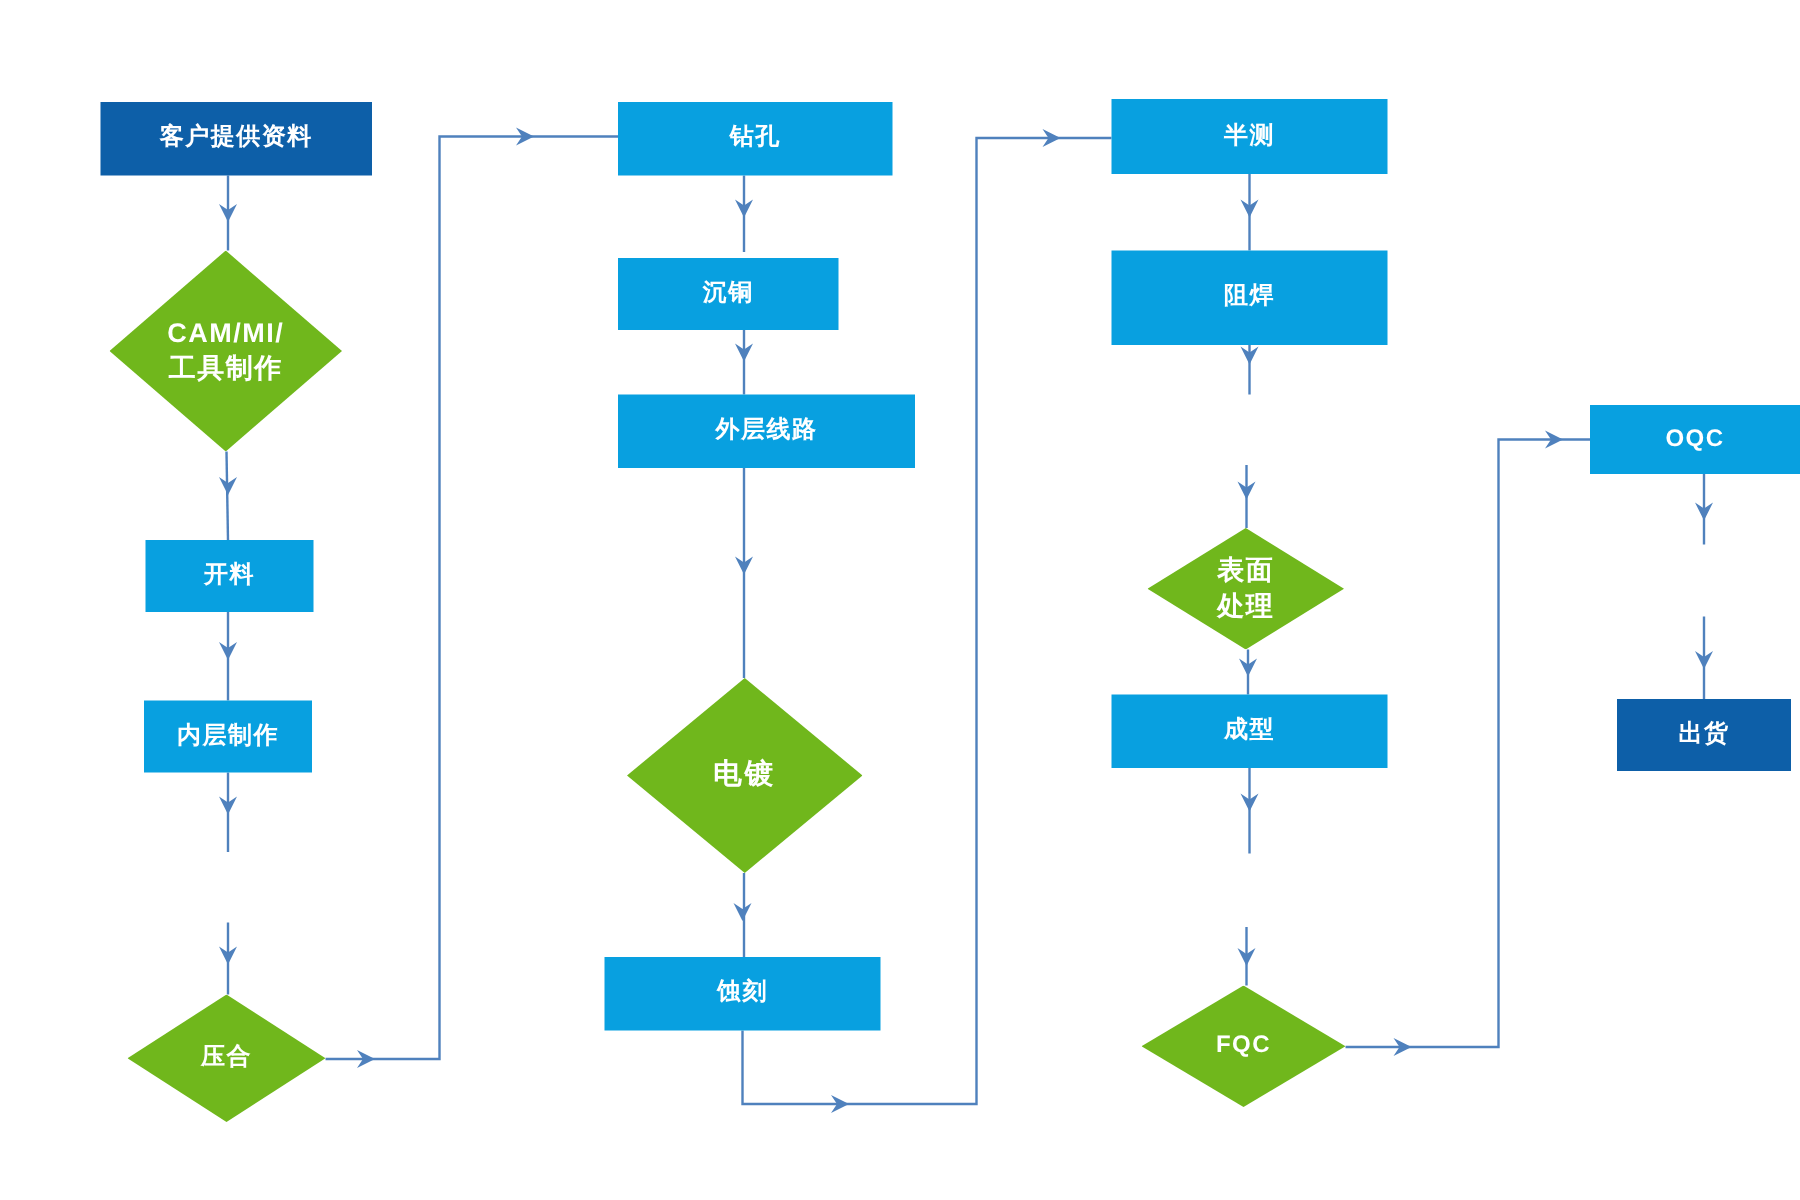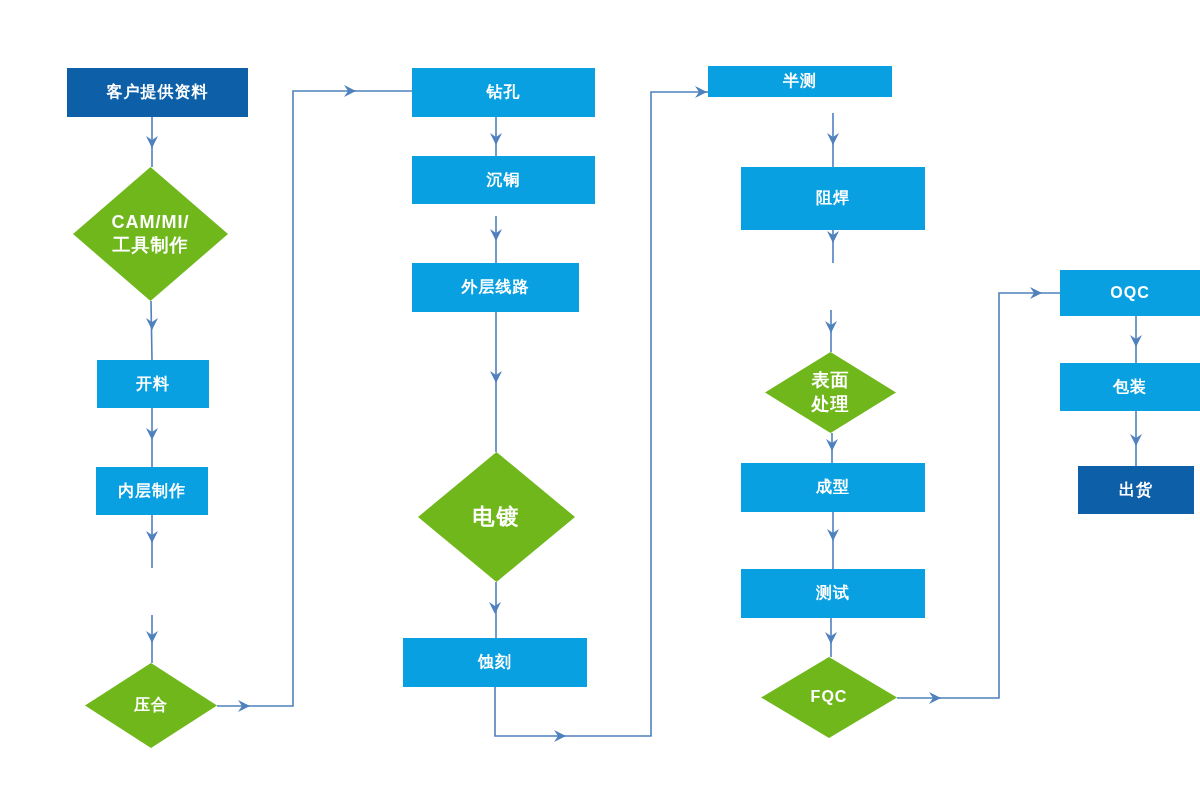--- a/index.html
+++ b/index.html
@@ -20,21 +20,21 @@
     color:#ffffff; font-weight:bold; font-size:16px;
     text-align:center; line-height:1.3;
     letter-spacing:1px;
   }
   .rect.blue   { background:var(--box_blue,#08a0e0);text-align:right; }
   .rect.dark   { background:var(--box_dark_blue,#0d5fa8); }
   .diamond {
     background:var(--diamond_green,#70b71c);
     clip-path:polygon(50% 0,100% 50%,50% 100%,0 50%);
   }
-  .diamond.big { font-size:22px; letter-spacing:2px; }
+  .diamond.big { font-size:19px; letter-spacing:2px;font-family:Liberation Mono, monospace; }
   .two-line span { display:block; font-size:18px; }
 </style>
 </head>
 <body>
 
 <div class="canvas">
 
   <svg class="edges" width="1200" height="800" viewBox="0 0 1200 800">
     <defs>
       <path id="ah" d="M0,0 L-6,-12 L0,-8 L6,-12 Z"></path>
@@ -114,69 +114,63 @@
 
 
   <div class="node diamond" style="left:85px;top:663px;width:132px;height:85px">
     <span>压合</span>
   </div>
 
   <div class="node rect blue" style="left:412px;top:68px;width:183px;height:49px">
     <span>钻孔</span>
   </div>
 
-  <div class="node rect blue" style="left:412px;top:156px;width:183px;height:48px">
+  <div class="node rect blue" style="left:412px;top:172px;width:147px;height:48px">
     <span>沉铜</span>
   </div>
 
-  <div class="node rect blue" style="left:412px;top:263px;width:167px;height:49px">
+  <div class="node rect blue" style="left:412px;top:263px;width:198px;height:49px">
     <span>外层线路</span>
   </div>
 
   <div class="node diamond big" style="left:418px;top:452px;width:157px;height:130px">
     <span>电镀</span>
   </div>
 
   <div class="node rect blue" style="left:403px;top:638px;width:184px;height:49px">
     <span>蚀刻</span>
   </div>
 
-  <div class="node rect blue" style="left:708px;top:66px;width:184px;height:31px">
+  <div class="node rect blue" style="left:741px;top:66px;width:184px;height:50px">
     <span>半测</span>
   </div>
 
   <div class="node rect blue" style="left:741px;top:167px;width:184px;height:63px">
     <span>阻焊</span>
   </div>
 
 
   <div class="node diamond two-line" style="left:765px;top:352px;width:131px;height:81px">
     <div>
       <span>表面</span>
       <span>处理</span>
     </div>
   </div>
 
   <div class="node rect blue" style="left:741px;top:463px;width:184px;height:49px">
     <span>成型</span>
   </div>
 
-  <div class="node rect blue" style="left:741px;top:569px;width:184px;height:49px">
-    <span>测试</span>
-  </div>
 
   <div class="node diamond" style="left:761px;top:657px;width:136px;height:81px">
     <span>FQC</span>
   </div>
 
   <div class="node rect blue" style="left:1060px;top:270px;width:140px;height:46px">
     <span>OQC</span>
   </div>
 
-  <div class="node rect blue" style="left:1060px;top:363px;width:140px;height:48px">
-    <span>包装</span>
-  </div>
 
   <div class="node rect dark" style="left:1078px;top:466px;width:116px;height:48px">
     <span>出货</span>
   </div>
 
 </div>
 
 </body></html>

